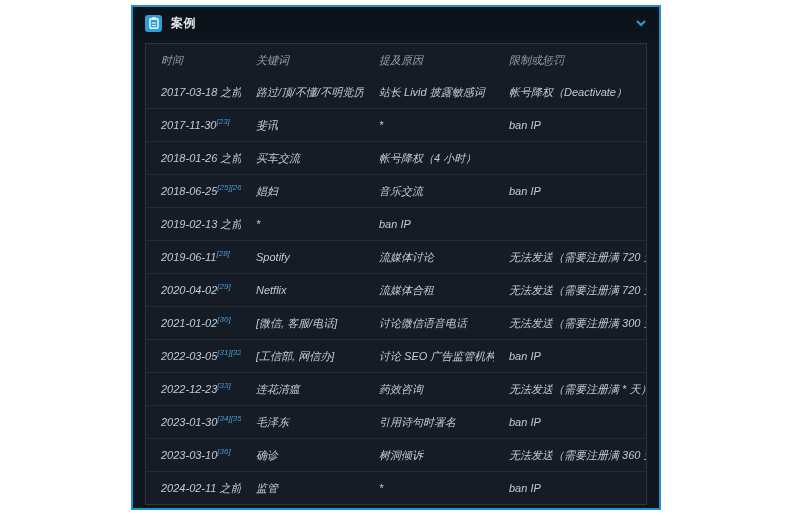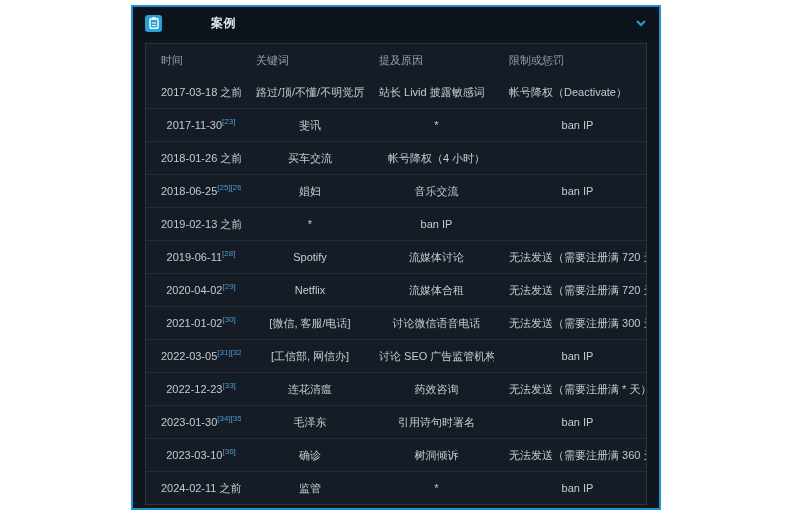--- a/index.html
+++ b/index.html
@@ -7,40 +7,40 @@
     width:800px;height:520px;position:relative;
     background:#ffffff;overflow:hidden;
     font-family:"Liberation Sans","DejaVu Sans",sans-serif;
   }
   .panel{
     position:absolute;left:131px;top:5px;width:530px;height:505px;
     box-sizing:border-box;border:2px solid #2492cc;background:#10161e;
   }
   .panel-header{
     height:32px;display:flex;align-items:center;padding:0 12px;
-    background:#0d131b;cursor:pointer;gap:40px;
+    background:#0d131b;cursor:pointer;
   }
   .hdr-icon{
     width:17px;height:17px;border-radius:3px;background:#2a9fd8;
     display:flex;align-items:center;justify-content:center;flex:0 0 auto;
   }
   .panel-title{
     margin-left:9px;color:#e2e7eb;font-size:12px;font-weight:bold;
     letter-spacing:.5px;flex:1 1 auto;
   }
   .chevron{display:flex;align-items:center;flex:0 0 auto;}
   .tbl{
     margin:4px 12px 0 12px;
-    border:1px solid #2b3440;background:#151c25;
+    border:1px solid #2b3440;background:#151c25;font-style:italic;
   }
   .tr{
     display:grid;grid-template-columns:95px 123px 130px 1fr;
     height:32px;align-items:center;
   }
-  .tr + .tr{border-top:1px solid #232c36;text-align:center;}
+  .tr + .tr{border-top:1px solid #232c36;}
   .td{
     padding-left:15px;font-size:11px;color:#c4cbd3;
     white-space:nowrap;overflow:hidden;
   }
   .thead .td{color:#97a1ab;}
   .ref{
     font-size:8px;color:#4a9ad3;vertical-align:super;line-height:0;
     cursor:pointer;
   }
 </style>

